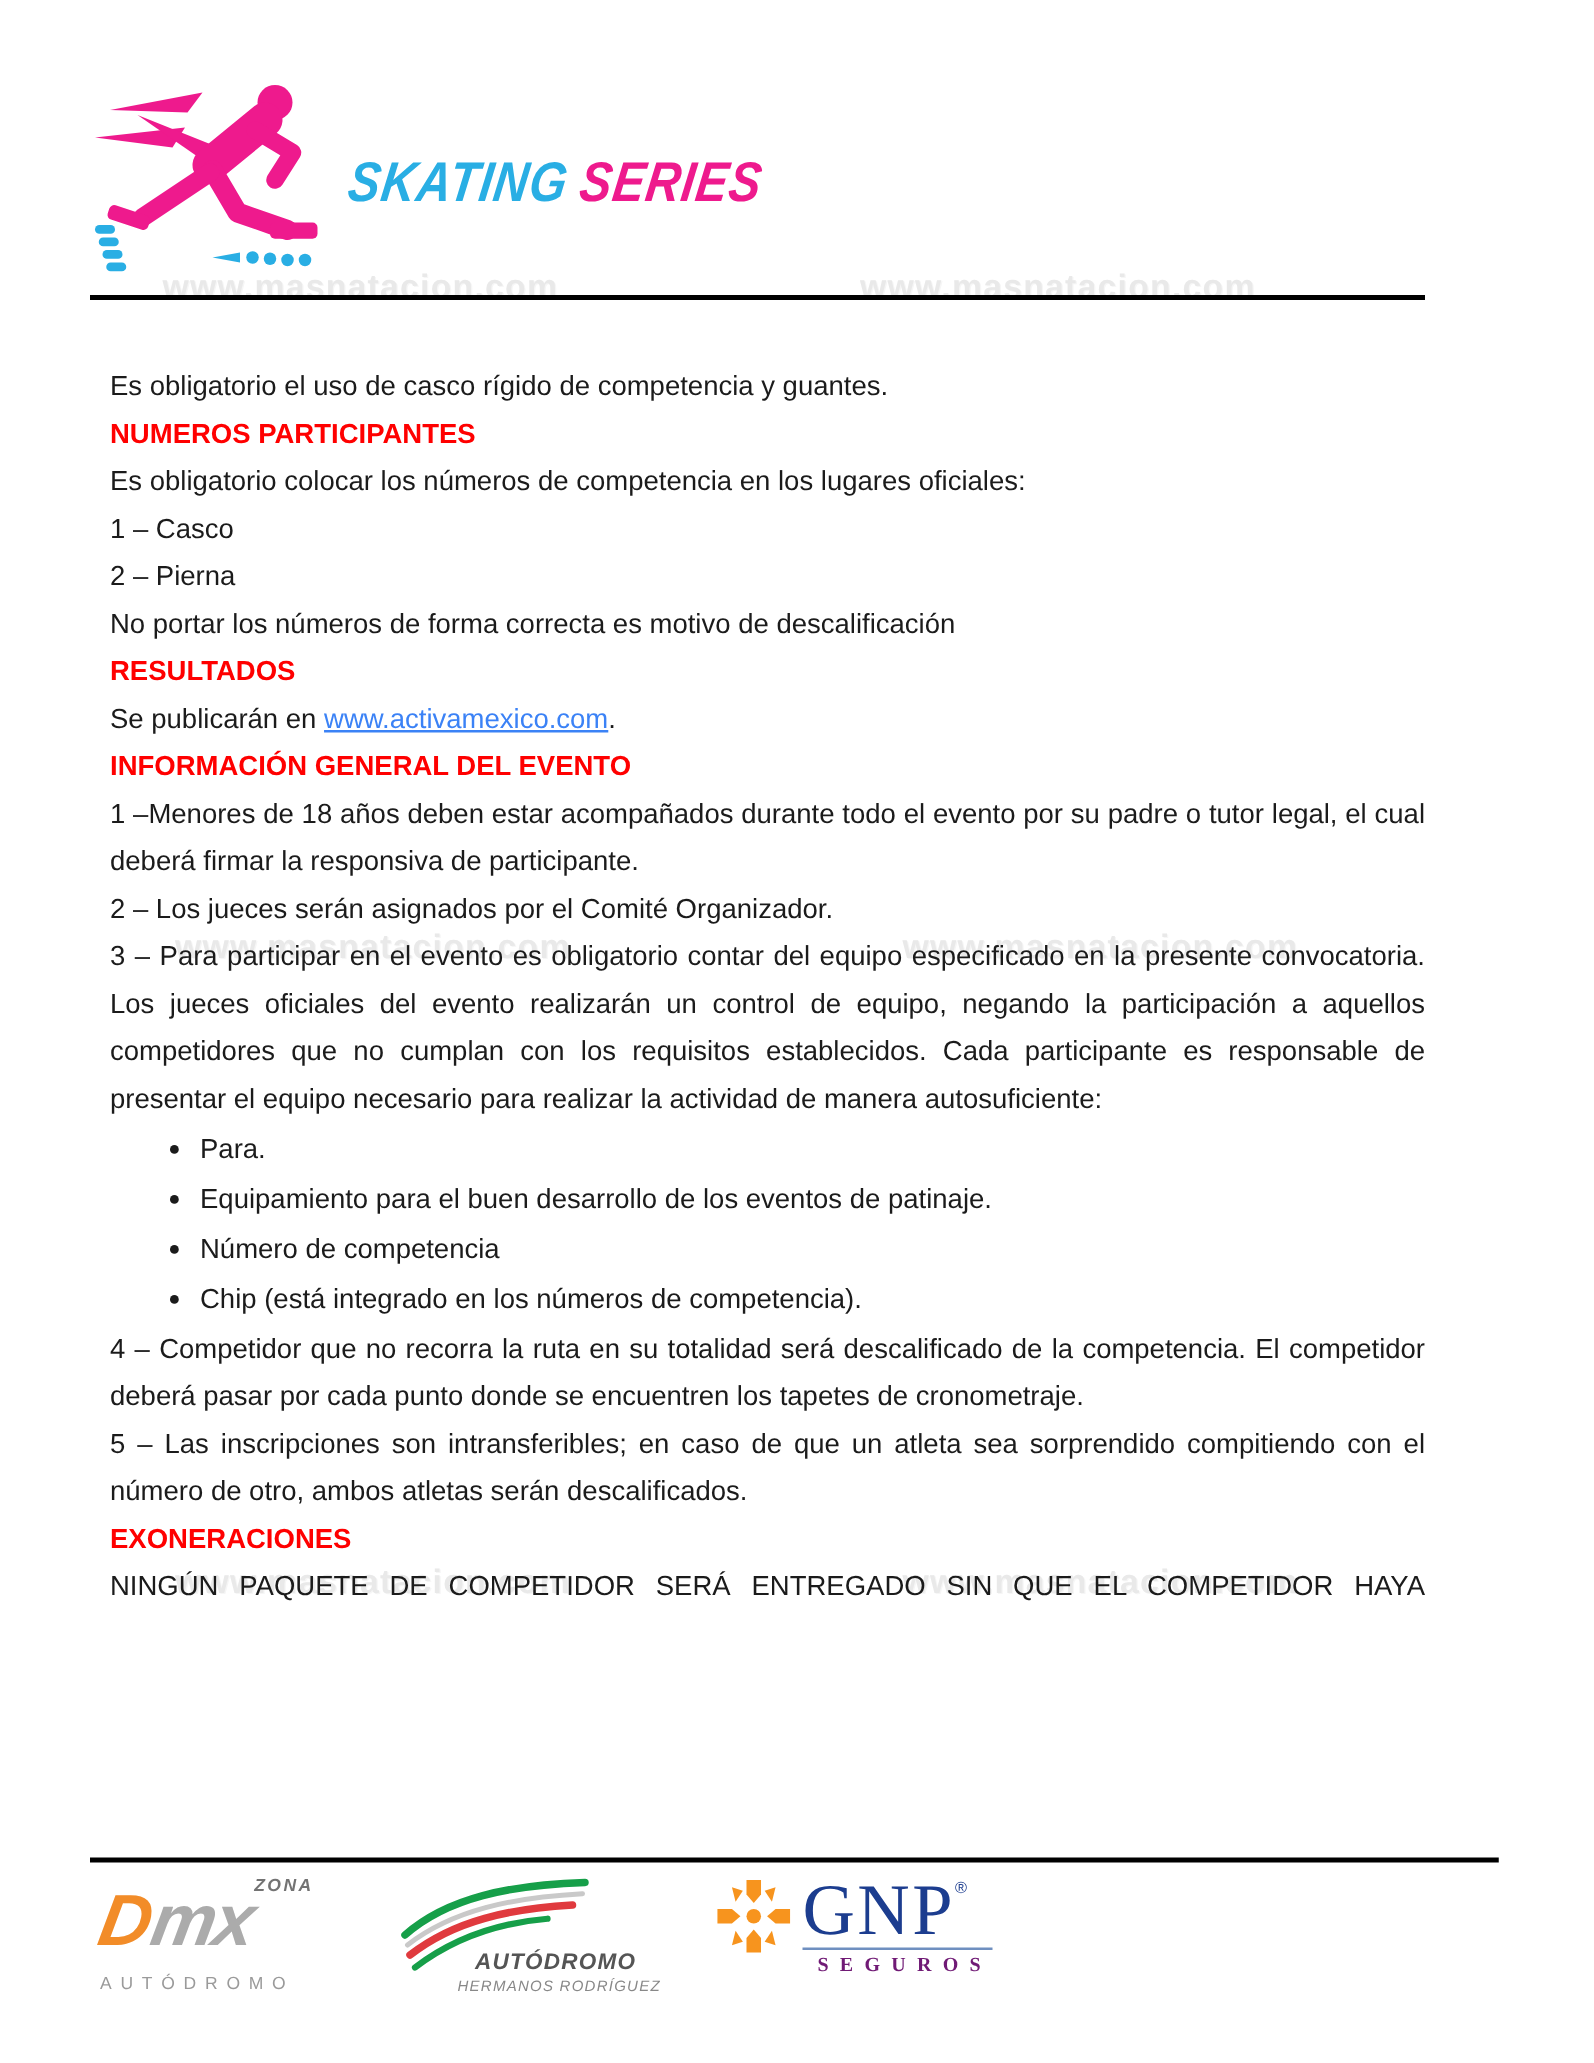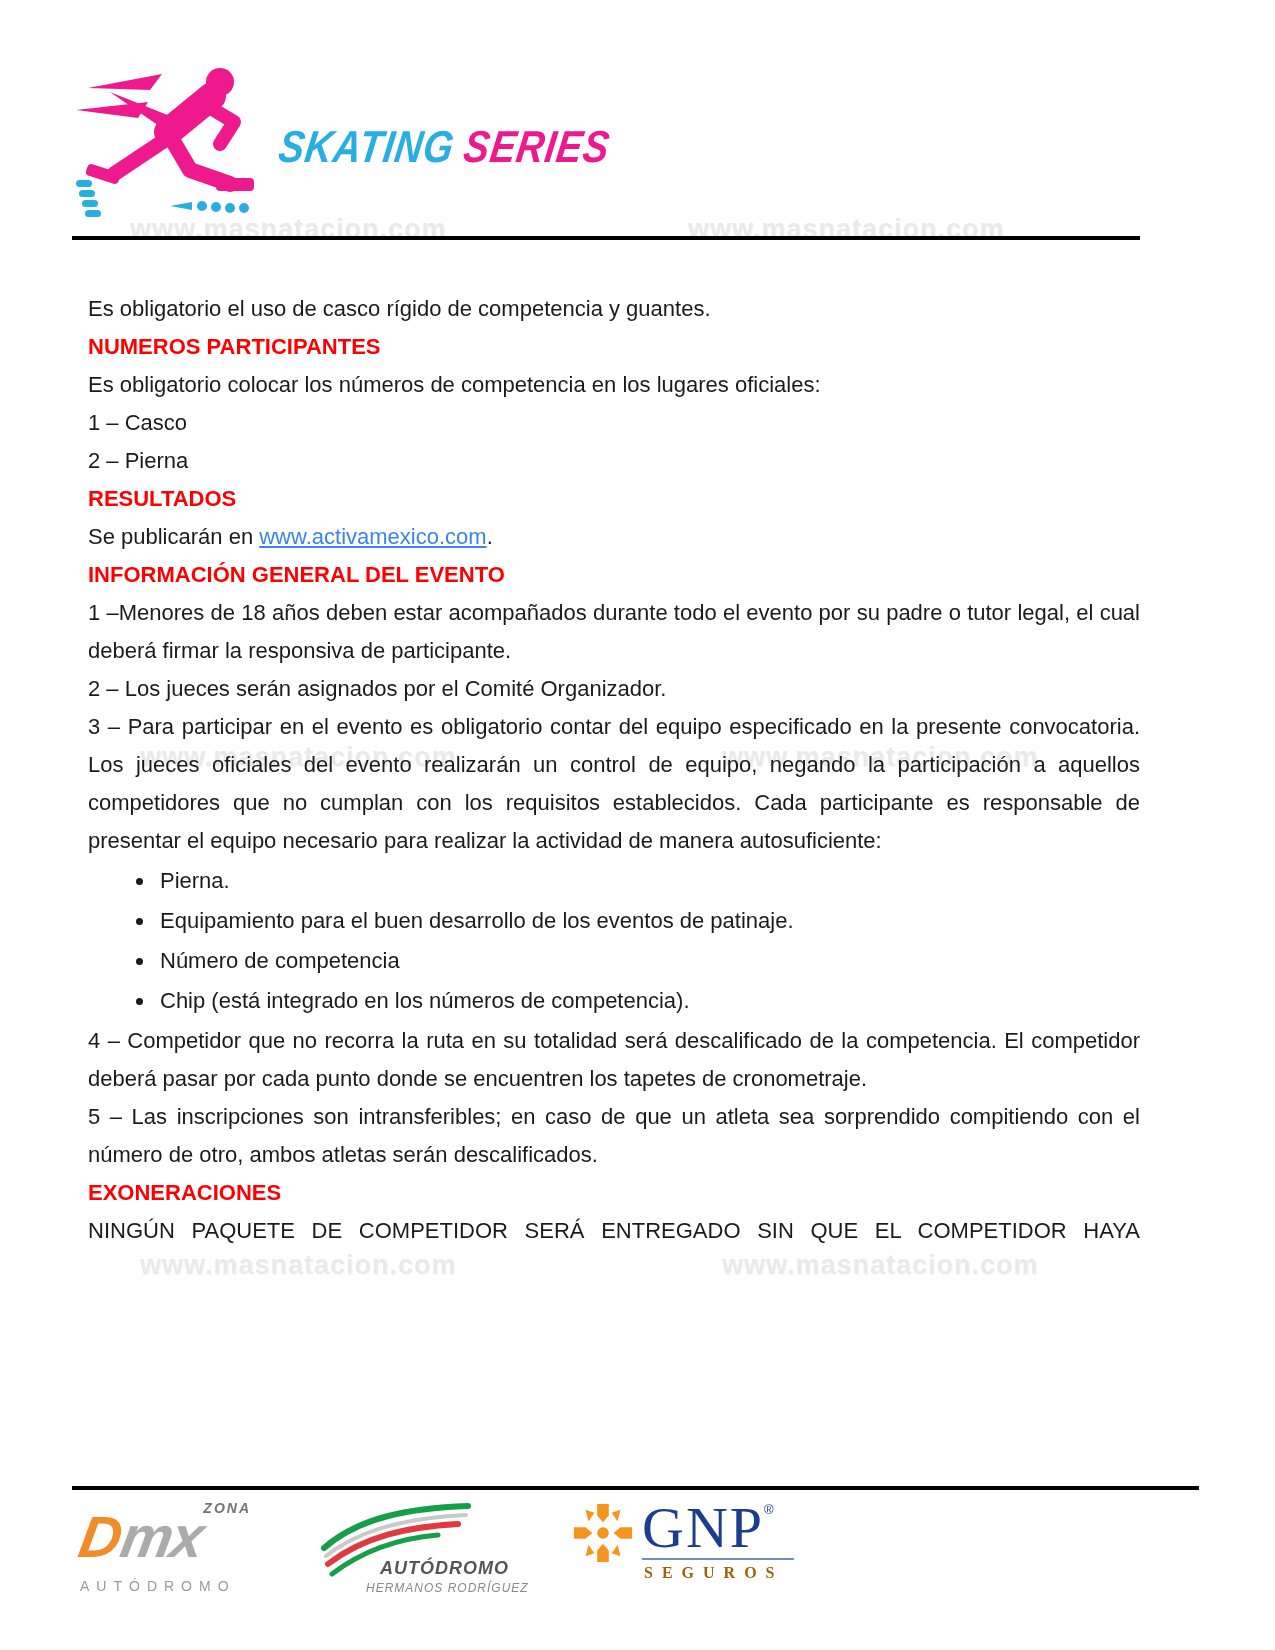--- a/index.html
+++ b/index.html
@@ -112,22 +112,22 @@
   .gnp-name-row { display: flex; align-items: flex-start; }
   .gnp-name {
     font-family: "Liberation Serif", serif;
     font-weight: 400; font-size: 58px; line-height: 56px;
     color: #1c3d8f; letter-spacing: 2px;
   }
   .gnp-reg { font-size: 13px; color: #1c3d8f; margin-top: 2px; }
   .gnp-rule { border-top: 2px solid #6f8fc0; margin-top: 2px; width: 152px; }
   .gnp-sub {
     font-family: "Liberation Serif", serif;
-    font-size: 16px; font-weight: 700; color: #a16207;
-    letter-spacing: 9px; margin-top: 4px; margin-left: 2px;
+    font-size: 16px; font-weight: 700; color: #701a75;
+    letter-spacing: 9px; margin-top: 4px; margin-left: 12px;
   }
 </style>
 </head>
 <body>
 
 <div class="watermark-row">
   <span class="watermark" style="left:108px; top:214px;">www.masnatacion.com</span>
   <span class="watermark" style="left:666px; top:214px;">www.masnatacion.com</span>
 </div>
 <div class="watermark-row">
@@ -183,31 +183,32 @@
 
 <div class="main">
   <div class="spacer-intro"></div>
 
   <p>Es obligatorio el uso de casco rígido de competencia y guantes.</p>
 
   <p class="heading mt-a">NUMEROS PARTICIPANTES</p>
   <p>Es obligatorio colocar los números de competencia en los lugares oficiales:</p>
   <p>1 – Casco</p>
   <p>2 – Pierna</p>
+  <p>No portar los números de forma correcta es motivo de descalificación</p>
 
   <p class="heading mt-b">RESULTADOS</p>
   <p><span>Se publicarán en </span><a class="doc-link">www.activamexico.com</a><span>.</span></p>
 
   <p class="heading mt-c">INFORMACIÓN GENERAL DEL EVENTO</p>
   <p class="justify">1 –Menores de 18 años deben estar acompañados durante todo el evento por su padre o tutor legal, el cual deberá firmar la responsiva de participante.</p>
   <p>2 – Los jueces serán asignados por el Comité Organizador.</p>
   <p class="justify">3 – Para participar en el evento es obligatorio contar del equipo especificado en la presente convocatoria. Los jueces oficiales del evento realizarán un control de equipo, negando la participación a aquellos competidores que no cumplan con los requisitos establecidos. Cada participante es responsable de presentar el equipo necesario para realizar la actividad de manera autosuficiente:</p>
 
   <ul class="equip-list">
-    <li>Pierna.</li>
+    <li>Para.</li>
     <li>Equipamiento para el buen desarrollo de los eventos de patinaje.</li>
     <li>Número de competencia</li>
     <li>Chip (está integrado en los números de competencia).</li>
   </ul>
 
   <p class="justify">4 – Competidor que no recorra la ruta en su totalidad será descalificado de la competencia. El competidor deberá pasar por cada punto donde se encuentren los tapetes de cronometraje.</p>
   <p class="justify">5 – Las inscripciones son intransferibles; en caso de que un atleta sea sorprendido compitiendo con el número de otro, ambos atletas serán descalificados.</p>
 
   <p class="heading mt-d">EXONERACIONES</p>
   <p class="force-justify">NINGÚN PAQUETE DE COMPETIDOR SERÁ ENTREGADO SIN QUE EL COMPETIDOR HAYA</p>

